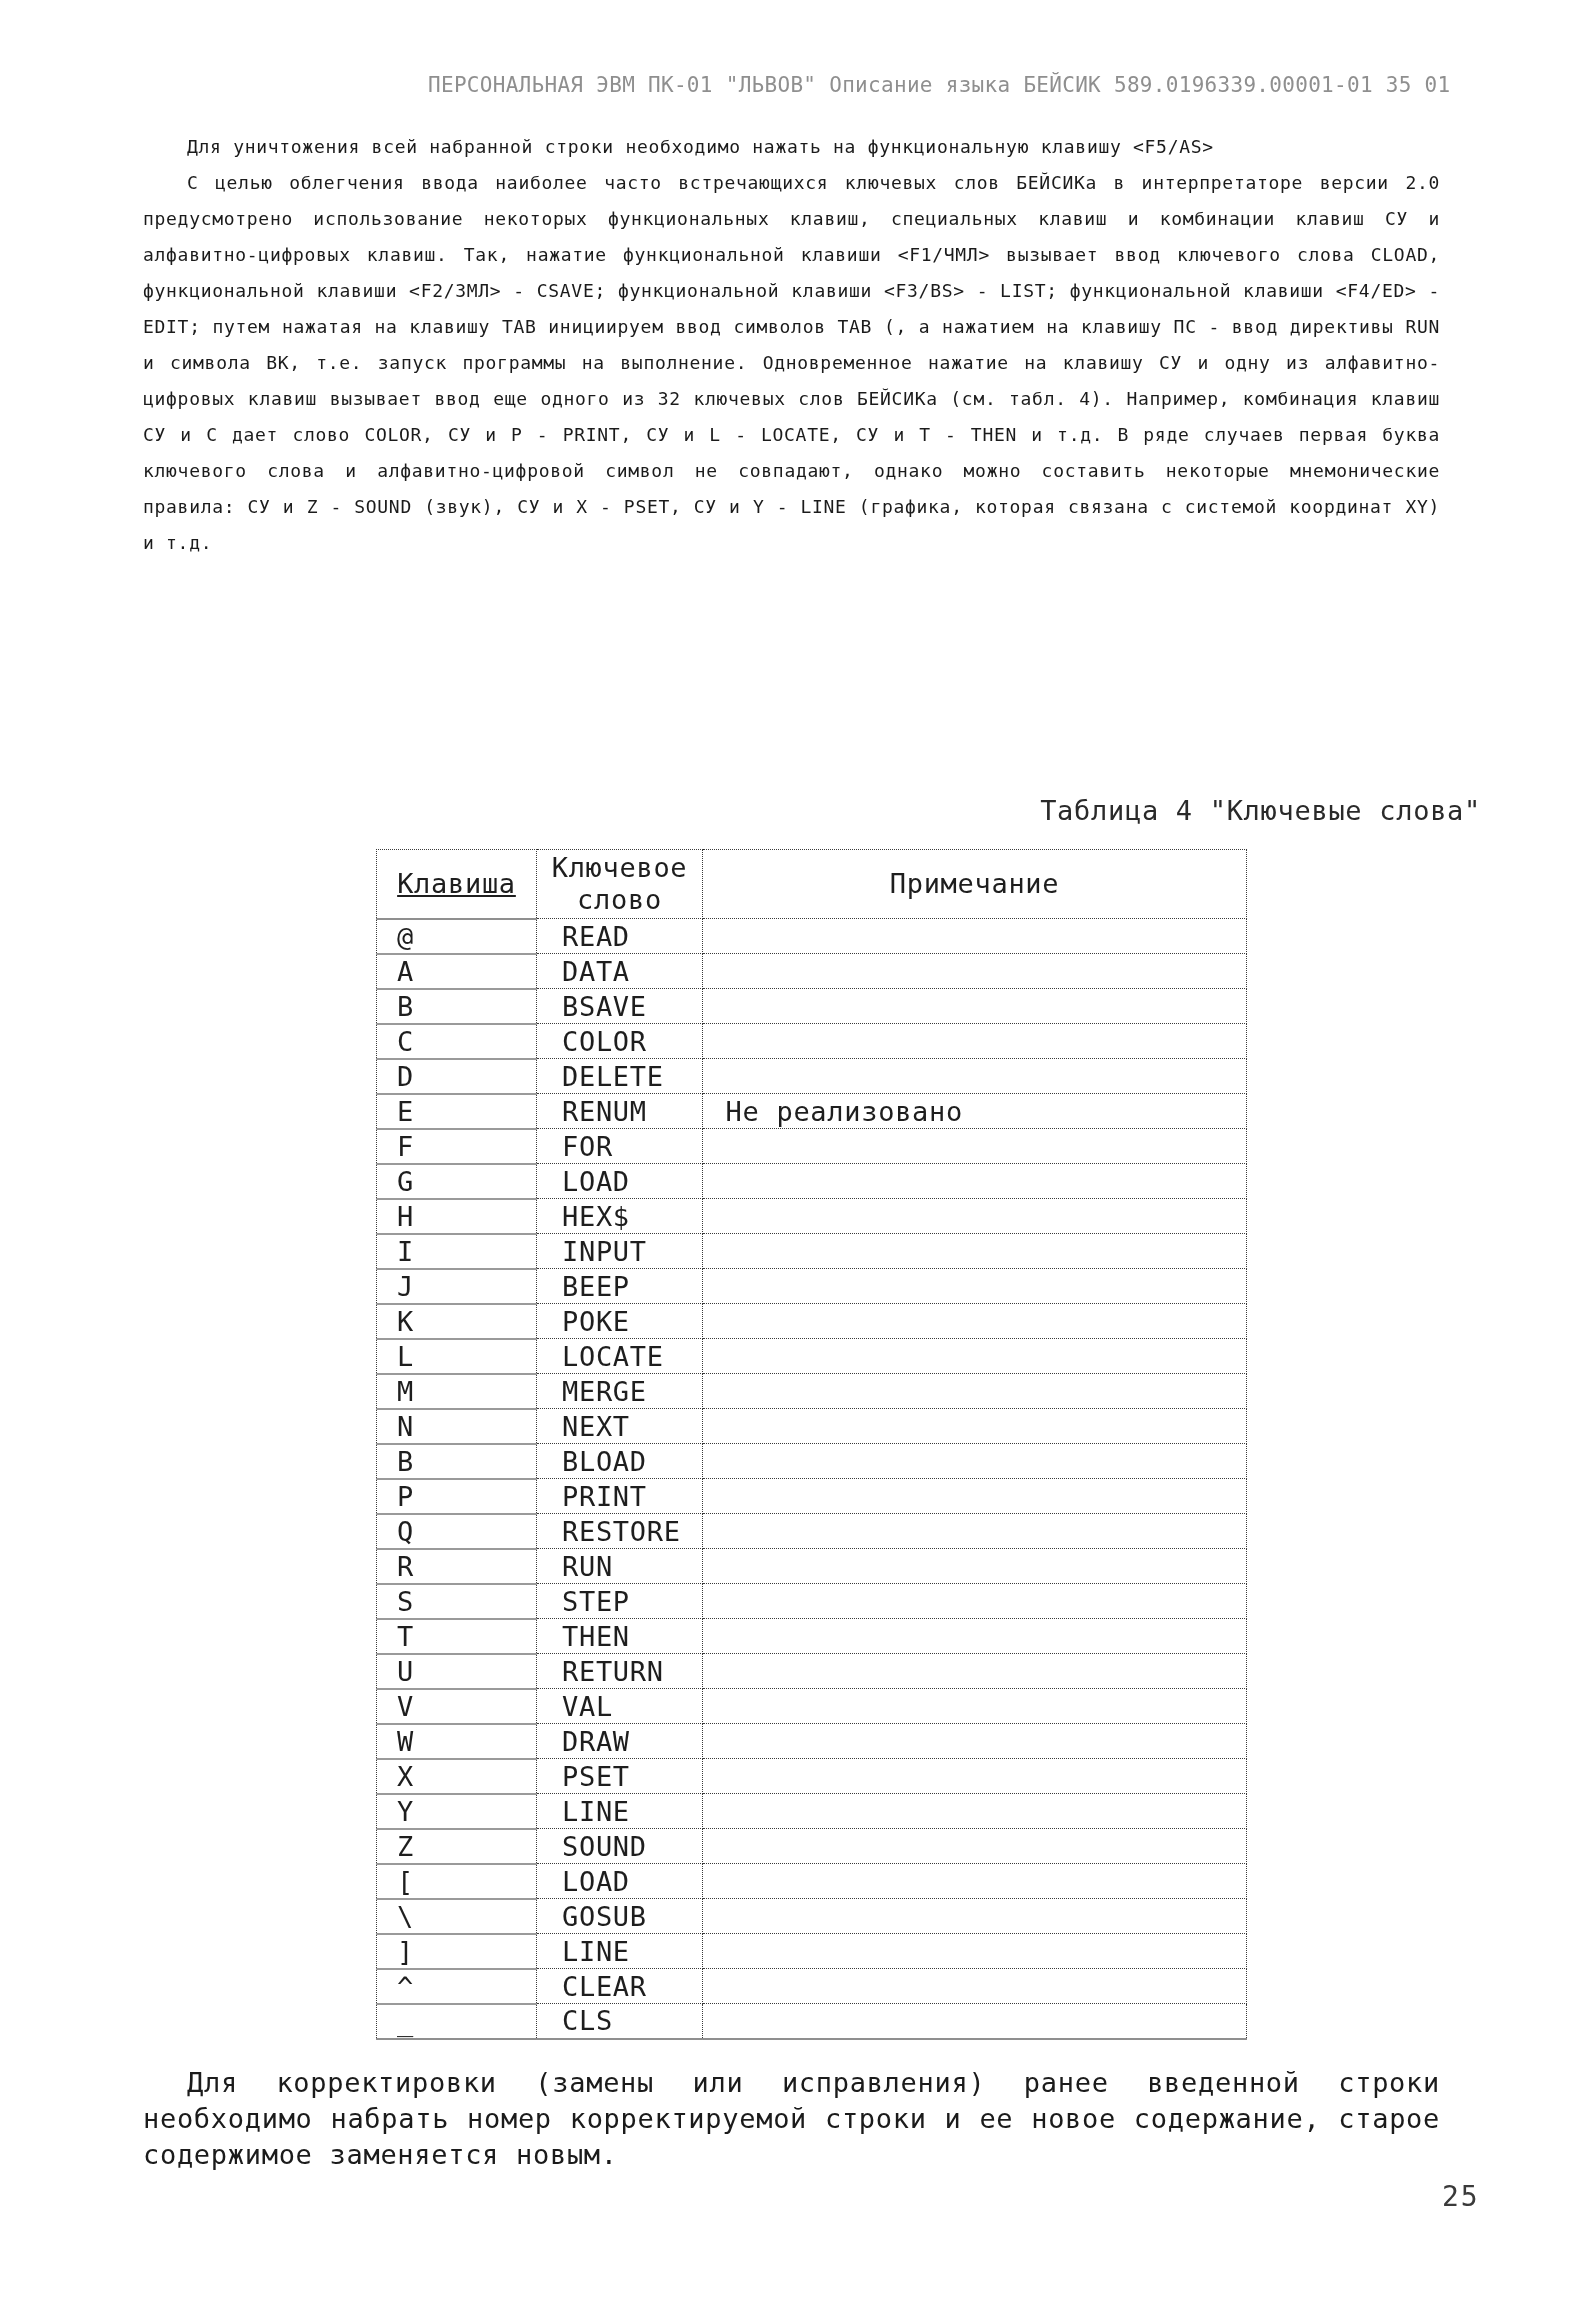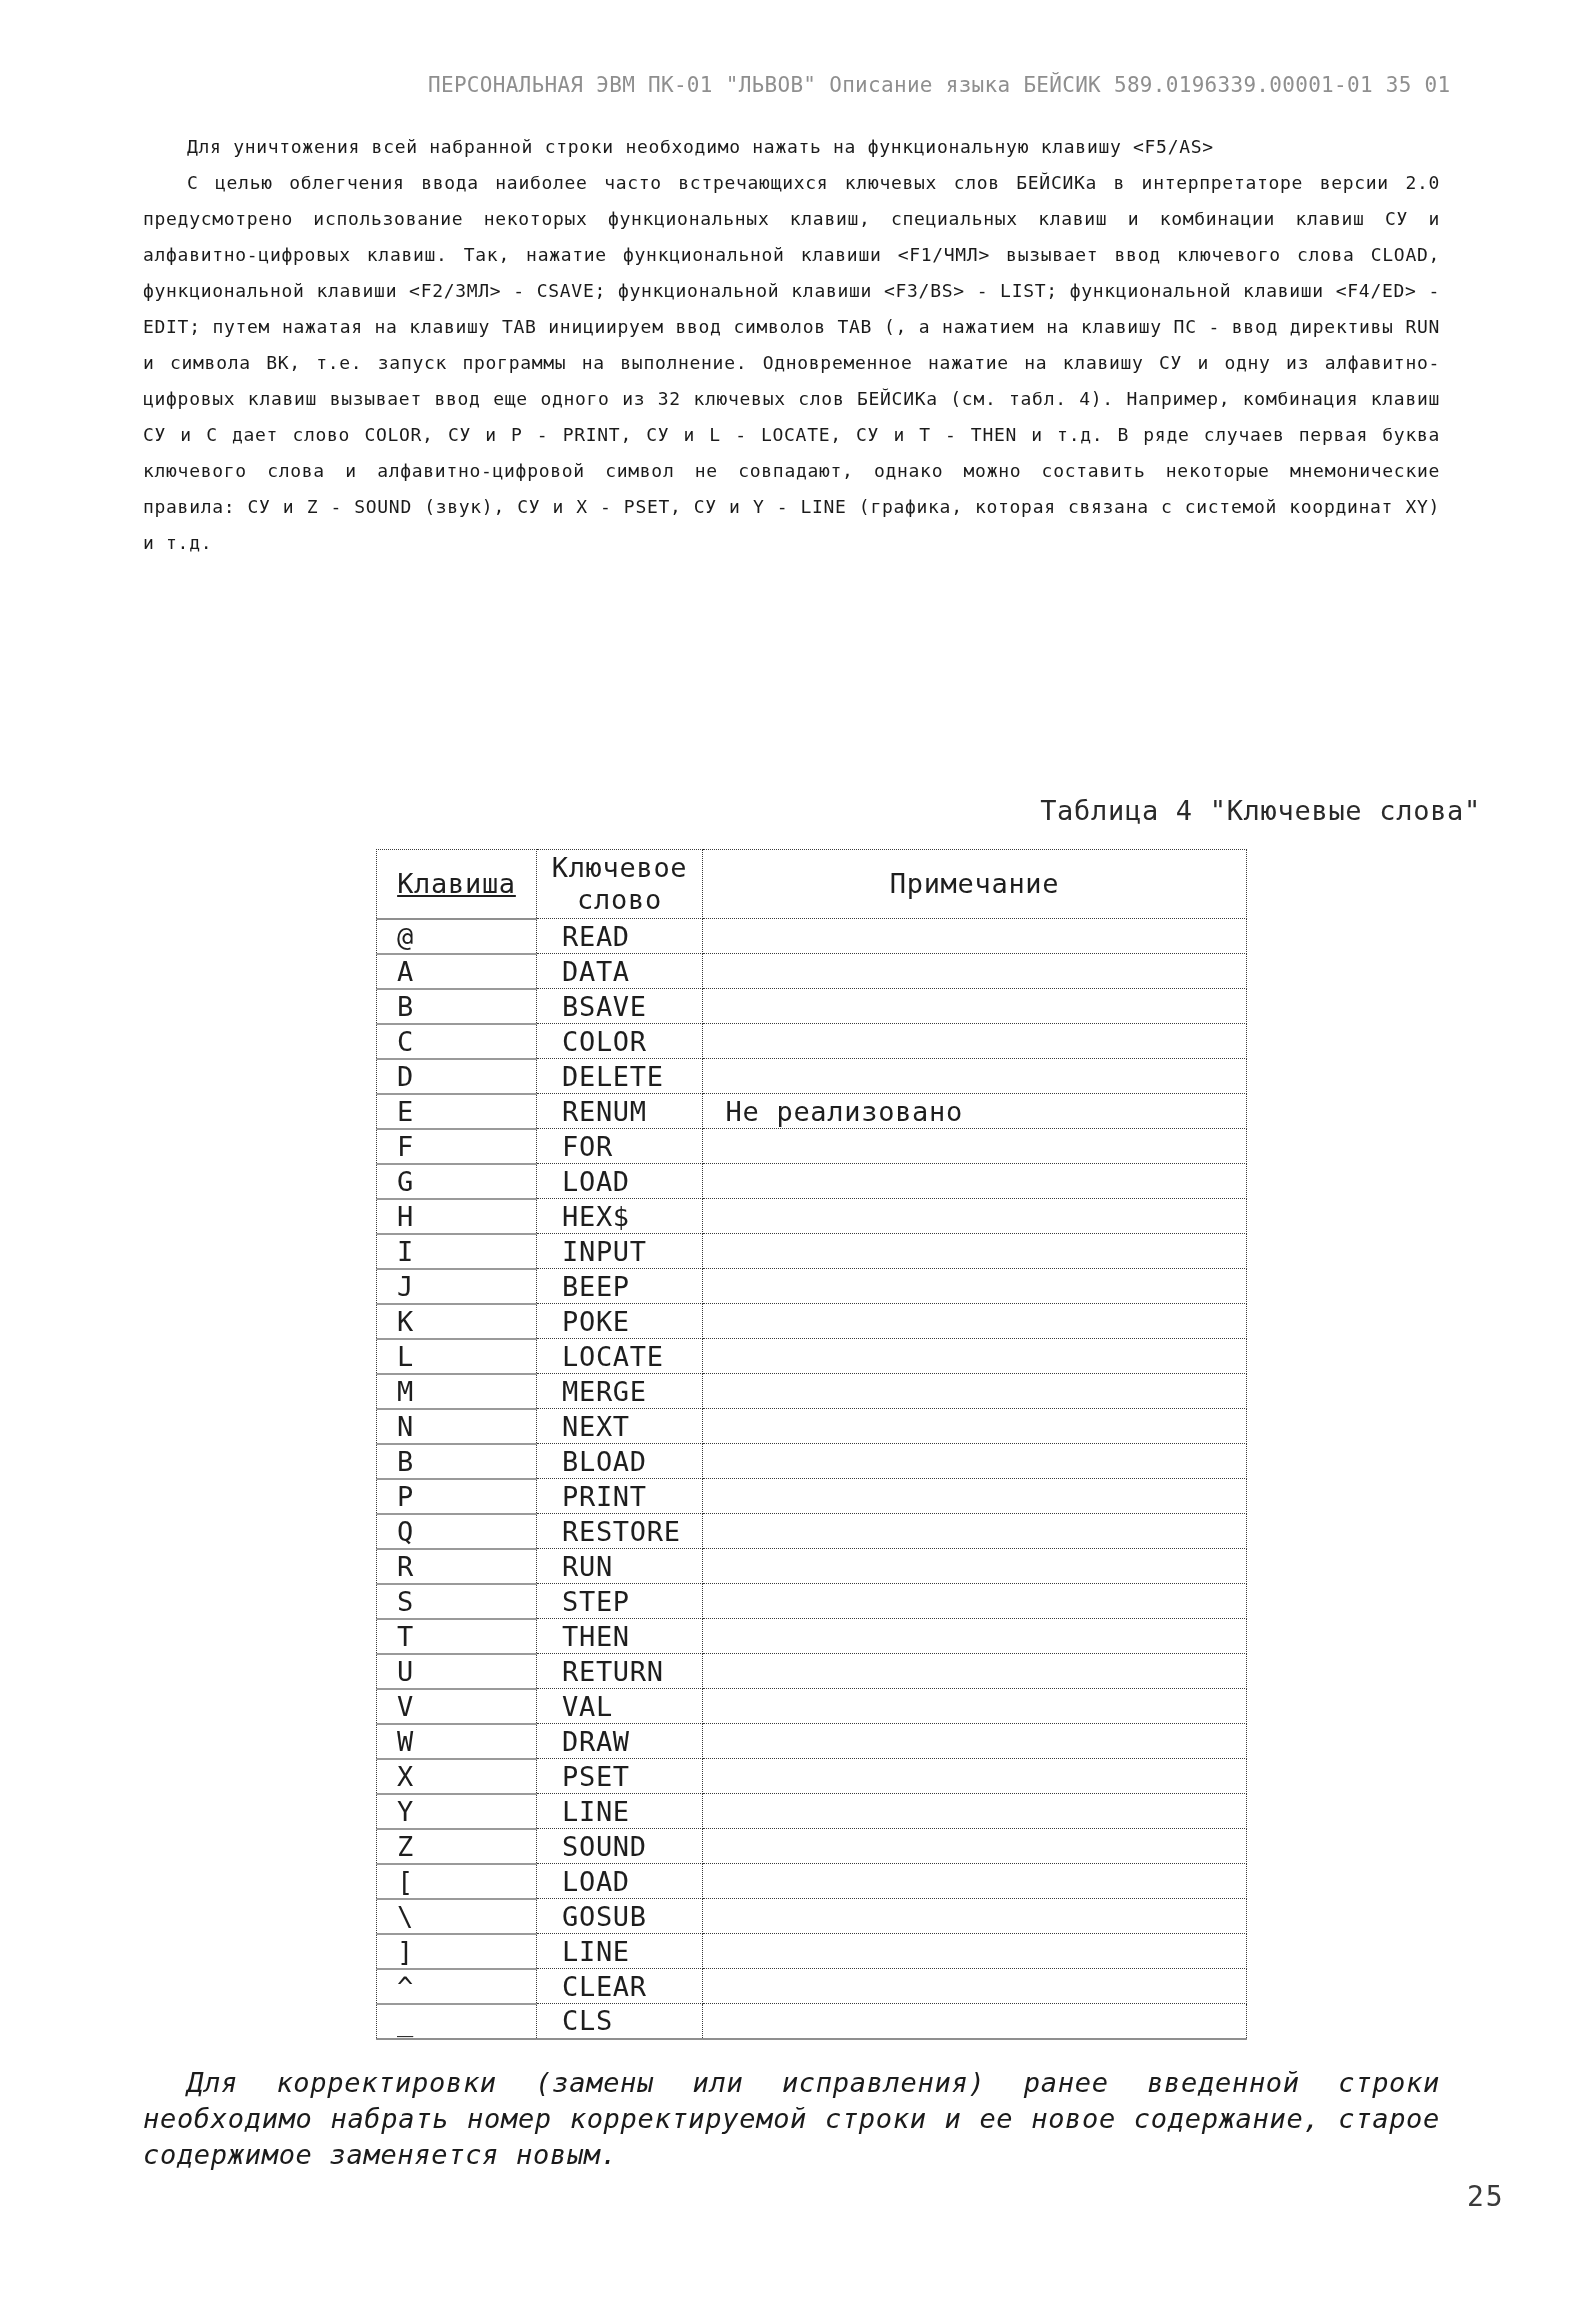--- a/index.html
+++ b/index.html
@@ -32,21 +32,20 @@
     letter-spacing: 0.7px;
   }
   .content-bottom {
     position: absolute;
     left: 143px;
     top: 2065px;
     width: 1297px;
     font-size: 27px;
     line-height: 36px;
     letter-spacing: 0.7px;
-    font-style: italic;
   }
   .para {
     text-indent: 44px;
     text-align: justify;
   }
   .table-caption {
     position: absolute;
     left: 143px;
     top: 795px;
     width: 1338px;
@@ -97,21 +96,20 @@
   }
   table.keywords td.c-word { padding-left: 25px; }
   table.keywords td.c-note { padding-left: 22.6px; }
   .page-number {
     position: absolute;
     left: 1442px;
     top: 2180px;
     font-size: 28px;
     letter-spacing: 2px;
     color: #3a3a3a;
-    margin-left: 25px;
   }
 </style>
 </head>
 <body>
 
 <div class="page">
 
   <div class="scan-header">ПЕРСОНАЛЬНАЯ ЭВМ ПК-01 "ЛЬВОВ" Описание языка БЕЙСИК 589.0196339.00001-01 35 01</div>
 
   <div class="content-top" id="paragraphs-top">

